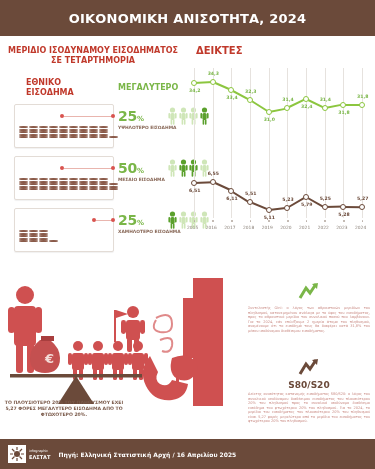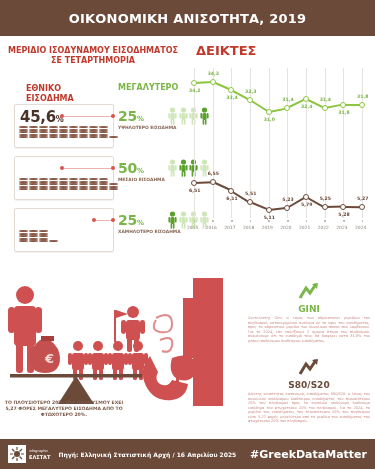--- a/index.html
+++ b/index.html
@@ -18,26 +18,26 @@
     color: #ffffff;
   }
   .header-title { font-size: 13px; font-weight: bold; letter-spacing: .2px; }
   .header-sub { font-size: 7.5px; margin-top: 1px; }
 
   .sec-title {
     color: #c0392b; font-weight: bold; font-size: 8px;
     line-height: 10px; text-align: center;
   }
   #left-title { position: absolute; left: 4px; top: 46px; width: 178px; }
-  #right-title { position: absolute; left: 196px; top: 46px; font-size: 13px; text-align: center; }
+  #right-title { position: absolute; left: 196px; top: 46px; font-size: 10px; text-align: center; }
 
   .col-label {
     position: absolute; font-weight: bold; font-size: 8px; line-height: 9.5px;
   }
-  #lbl-income { left: 26px; top: 84px; color: #c0392b; }
+  #lbl-income { left: 26px; top: 78px; color: #c0392b; }
   #lbl-pop { left: 118px; top: 83px; color: #7ab648; }
 
   .row { position: absolute; left: 0; width: 190px; height: 52px; }
 
   .card {
     position: absolute; left: 14px; top: 4px; width: 100px; height: 44px;
     background: #fff; border: 1px solid #e3dcd6; border-radius: 2px;
     box-shadow: 0 1px 1px rgba(0,0,0,.06);
   }
   .pct-big {
@@ -101,33 +101,32 @@
   .logo-box { width: 18px; height: 18px; background: #fff; display: flex; align-items: center; justify-content: center; }
   .logo-txt { color: #fff; font-size: 5px; font-weight: bold; line-height: 5.5px; margin-left: 3px; }
   .logo-txt .sm { font-size: 3.4px; font-weight: normal; }
   .src { color: #fff; font-size: 6px; font-weight: bold; margin-left: 8px; }
   .hash { color: #fff; font-size: 11px; font-weight: bold; margin-left: auto; }
 </style>
 </head>
 <body>
 
 <div class="header">
-  <div class="header-title">ΟΙΚΟΝΟΜΙΚΗ ΑΝΙΣΟΤΗΤΑ, 2019</div>
+  <div class="header-title">ΟΙΚΟΝΟΜΙΚΗ ΑΝΙΣΟΤΗΤΑ, 2024</div>
 </div>
 
 <div class="sec-title" id="left-title">ΜΕΡΙΔΙΟ ΙΣΟΔΥΝΑΜΟΥ ΕΙΣΟΔΗΜΑΤΟΣ ΣΕ ΤΕΤΑΡΤΗΜΟΡΙΑ</div>
 <div class="sec-title" id="right-title">ΔΕΙΚΤΕΣ</div>
 
 <div class="col-label" id="lbl-income">ΕΘΝΙΚΟ<br>ΕΙΣΟΔΗΜΑ</div>
 <div class="col-label" id="lbl-pop">ΜΕΓΑΛΥΤΕΡΟ</div>
 
 <div id="rows-host">
     <div class="row" style="top: 100px;">
       <div class="card"></div>
-      <div class="pct-big" style="position: absolute; top: 8px; left: 20px;">45,6<span class="u">%</span></div>
       <div class="coins" style="left: 19px; top: 26px;">
         <div class="stack">
           <div class="coin"></div>
           <div class="coin"></div>
           <div class="coin"></div>
           <div class="coin"></div>
           <div class="coin"></div>
         </div>
         <div class="stack">
           <div class="coin"></div>
@@ -571,21 +570,20 @@
   </g>
 </svg>
 
 <div id="caption">ΤΟ ΠΛΟΥΣΙΟΤΕΡΟ 20% ΤΟΥ ΠΛΗΘΥΣΜΟΥ ΕΧΕΙ 5,27 ΦΟΡΕΣ ΜΕΓΑΛΥΤΕΡΟ ΕΙΣΟΔΗΜΑ ΑΠΟ ΤΟ ΦΤΩΧΟΤΕΡΟ 20%.</div>
 
 <div class="note" id="note-gini">
   <svg width="122" height="18" viewBox="0 0 122 18">
     <path d="M52 16 L58 6 L62 11 L68 2" stroke="#7ab648" stroke-width="3" fill="none"></path>
     <path d="M64 2 L70 1 L69 7 z" fill="#7ab648"></path>
   </svg>
-  <div class="note-title" id="gini-title">GINI</div>
   <div class="note-body">Συντελεστής Gini: ο λόγος των αθροιστικών μεριδίων του πληθυσμού, κατανεμημένου ανάλογα με το ύψος του εισοδήματος, προς το αθροιστικό μερίδιο του συνολικού ποσού που λαμβάνουν. Για το 2024, εάν επιλέξουμε 2 ημερία άτομα του πληθυσμού, αναμένουμε ότι το εισόδημά τους θα διαφέρει κατά 31,8% του μέσου ισοδύναμου διαθέσιμου εισοδήματος.</div>
 </div>
 
 <div class="note" id="note-s80">
   <svg width="122" height="18" viewBox="0 0 122 18">
     <path d="M52 16 L58 6 L62 11 L68 2" stroke="#6b4a3a" stroke-width="3" fill="none"></path>
     <path d="M64 2 L70 1 L69 7 z" fill="#6b4a3a"></path>
   </svg>
   <div class="note-title" id="s80-title">S80/S20</div>
   <div class="note-body">Δείκτης ανισότητας κατανομής εισοδήματος S80/S20: ο λόγος του συνολικού ισοδύναμου διαθέσιμου εισοδήματος του πλουσιότερου 20% του πληθυσμού προς το συνολικό ισοδύναμο διαθέσιμο εισόδημα του φτωχότερου 20% του πληθυσμού. Για το 2024, το μερίδιο του εισοδήματος του πλουσιότερου 20% του πληθυσμού είναι 5,27 φορές μεγαλύτερο από το μερίδιο του εισοδήματος του φτωχότερου 20% του πληθυσμού.</div>
@@ -598,14 +596,13 @@
       <g stroke="#6b4a3a" stroke-width="1.2">
         <path d="M7 0 V3 M7 11 V14 M0 7 H3 M11 7 H14 M2 2 L4.5 4.5 M9.5 9.5 L12 12 M12 2 L9.5 4.5 M4.5 9.5 L2 12"></path>
       </g>
     </svg>
   </div>
   <div class="logo-txt">
     <span class="sm">infographic</span><br>
     <span>ΕΛΣΤΑΤ</span>
   </div>
   <div class="src">Πηγή: Ελληνική Στατιστική Αρχή / 16 Απριλίου 2025</div>
-  <div class="hash">#GreekDataMatter</div>
 </div>
 
 </body></html>

